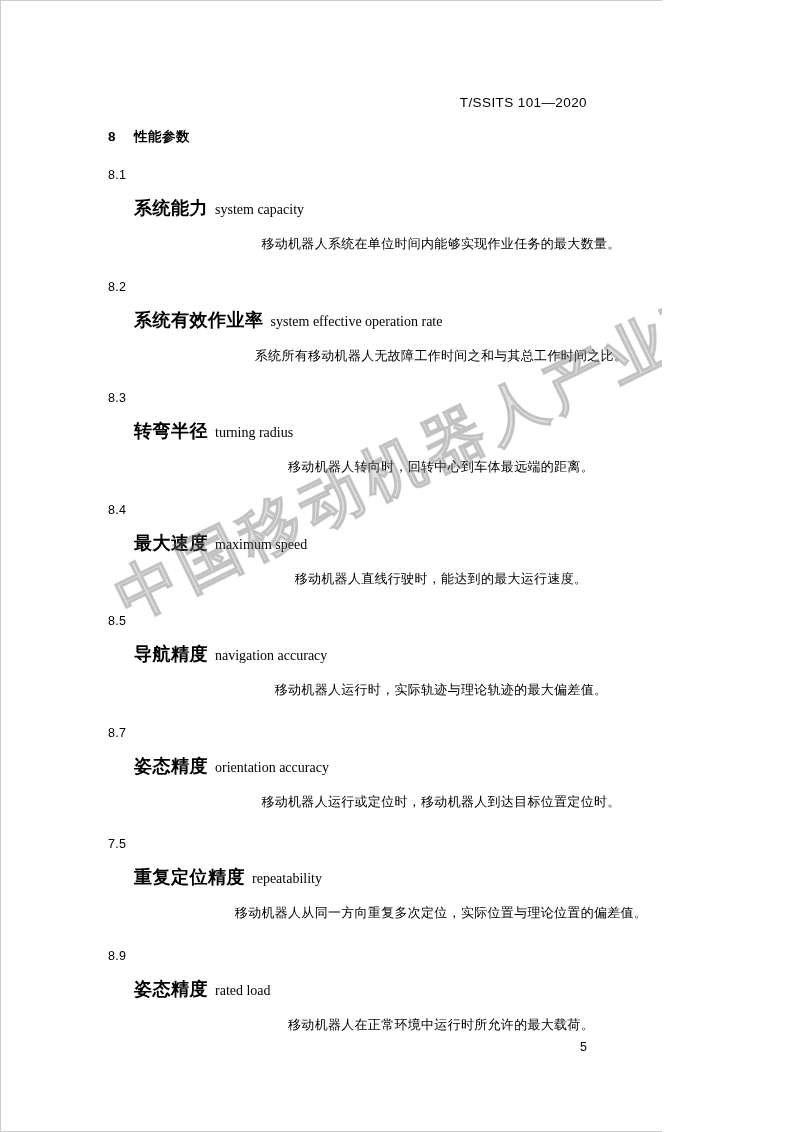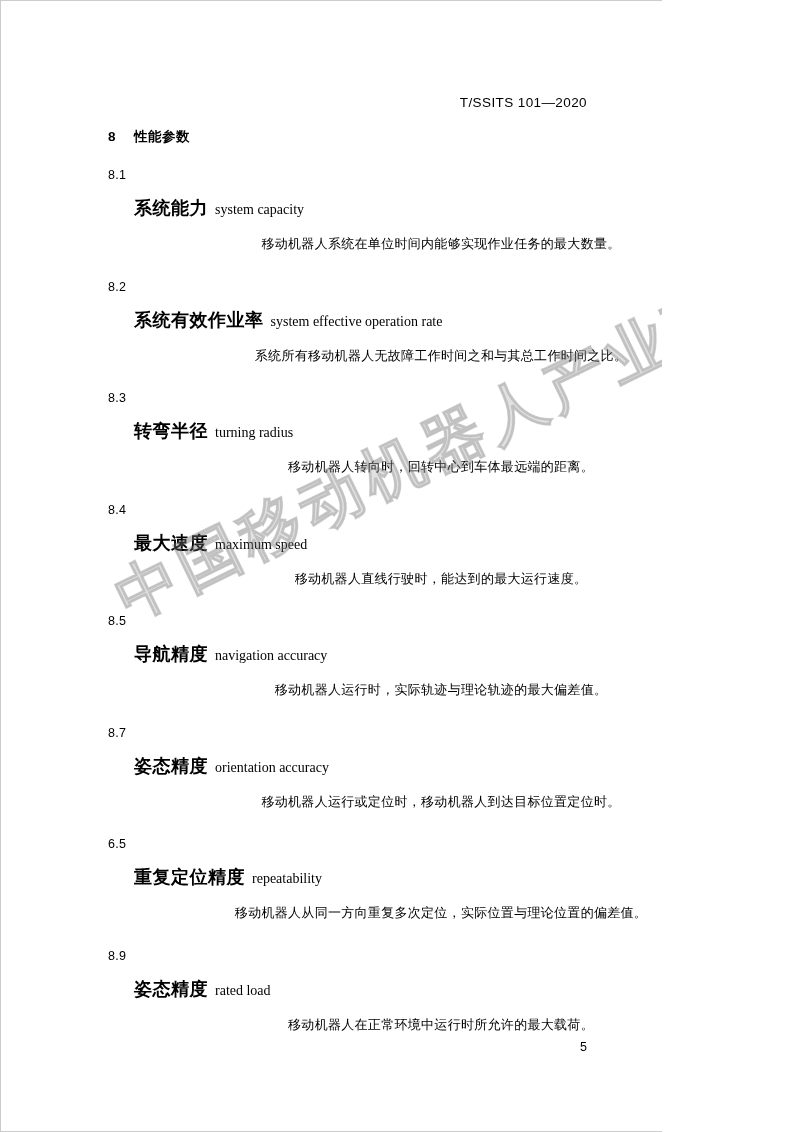--- a/index.html
+++ b/index.html
@@ -181,21 +181,21 @@
 
     <div class="entry">
       <div class="entry-num">8.7</div>
       <div class="entry-term">
         <span class="cn">姿态精度</span><span class="en">orientation accuracy</span>
       </div>
       <div class="entry-def">移动机器人运行或定位时，移动机器人到达目标位置定位时。</div>
     </div>
 
     <div class="entry">
-      <div class="entry-num">6.5</div>
+      <div class="entry-num">7.5</div>
       <div class="entry-term">
         <span class="cn">重复定位精度</span><span class="en">repeatability</span>
       </div>
       <div class="entry-def">移动机器人从同一方向重复多次定位，实际位置与理论位置的偏差值。</div>
     </div>
 
     <div class="entry">
       <div class="entry-num">8.9</div>
       <div class="entry-term">
         <span class="cn">姿态精度</span><span class="en">rated load</span>

